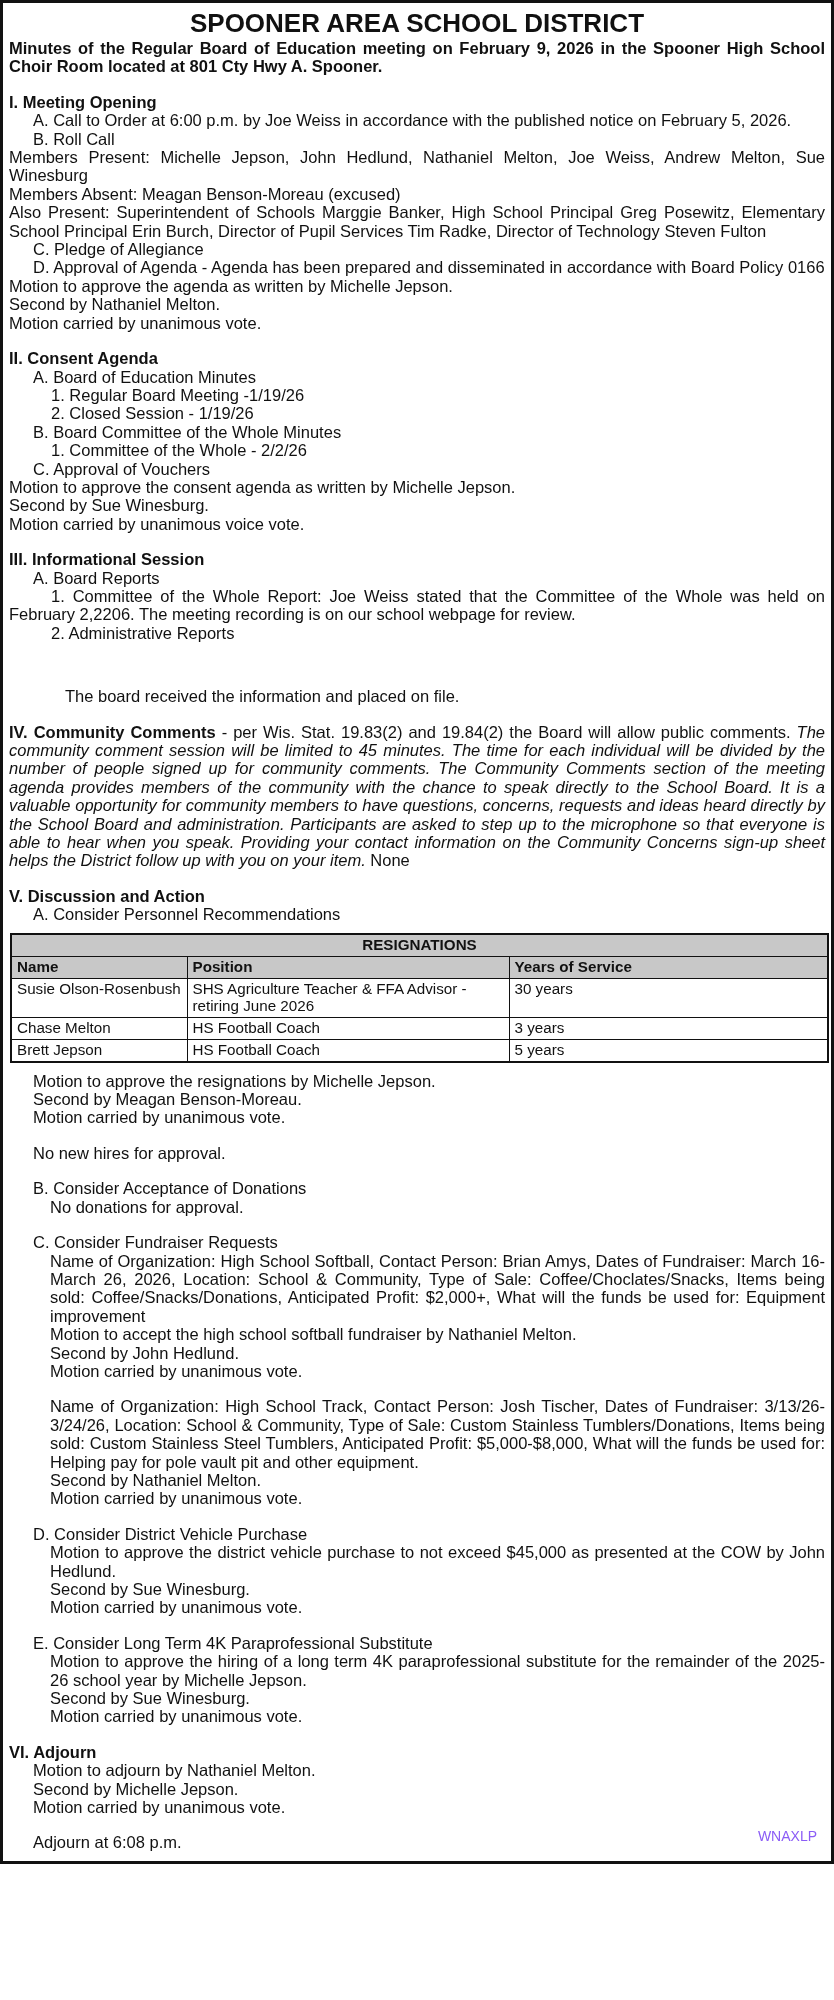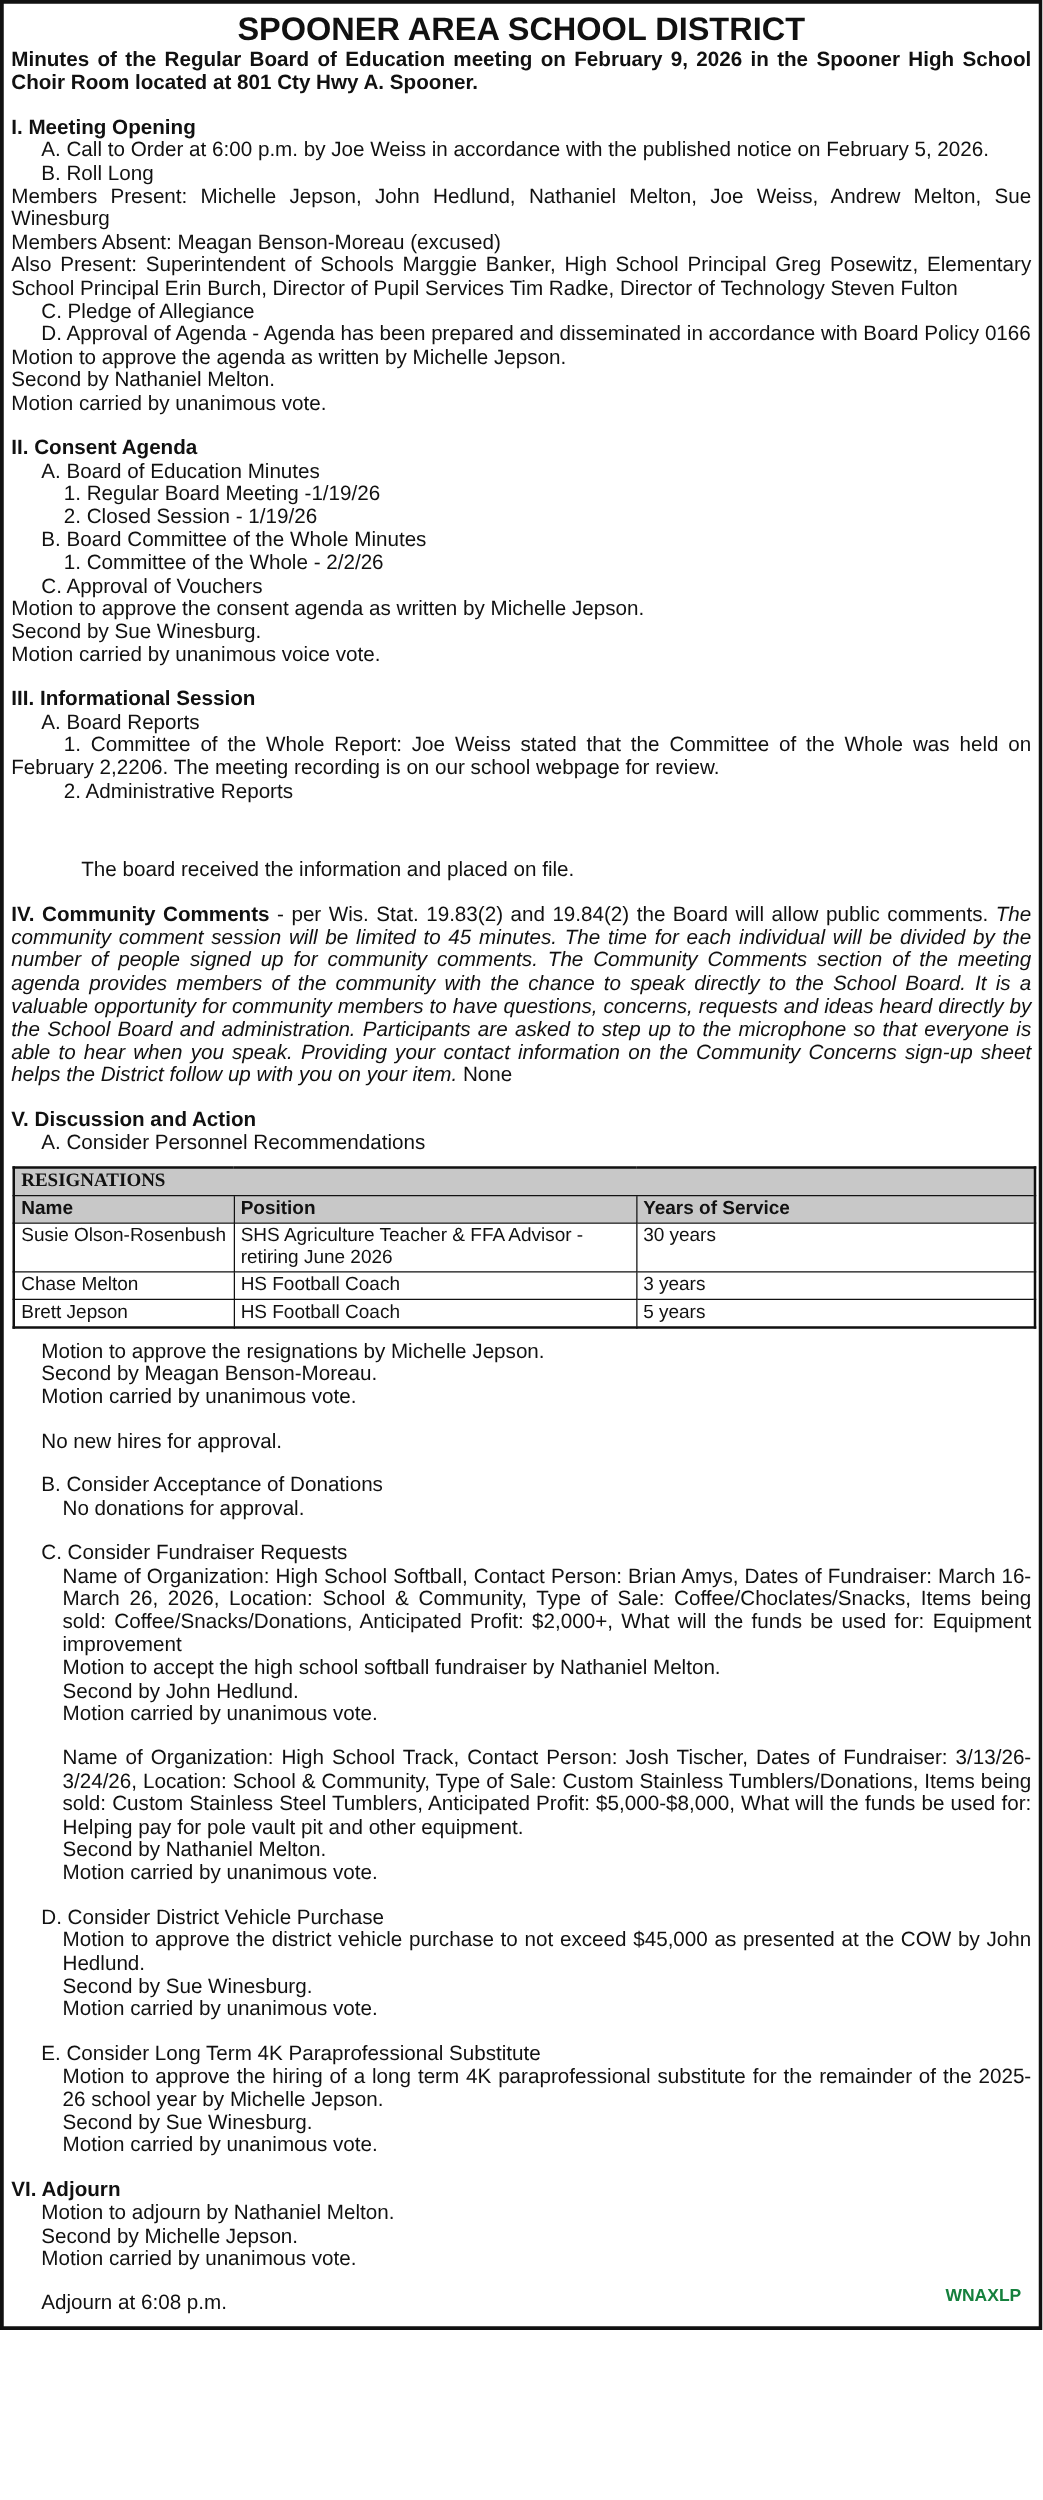--- a/index.html
+++ b/index.html
@@ -35,38 +35,38 @@
     border-collapse:collapse;table-layout:fixed;
     width:817px;margin-left:1px;
     border:2px solid #111;
     font-size:15.2px;line-height:17px;
   }
   table.res td{
     border:1px solid #111;
     padding:1px 5px 3px 5px;
     vertical-align:top;text-align:left;
   }
-  table.res td.cap{text-align:left;font-weight:bold;font-family:Liberation Serif, serif;}
+  table.res td.cap{text-align:center;font-weight:bold;}
   table.res td.hd{font-weight:bold;}
   .wnaxlp{
     position:absolute;right:14px;bottom:16px;
-    font-size:14px;color:#15803d;font-weight:bold;
+    font-size:14px;color:#8b5cf6;
   }
 </style>
 </head>
 <body>
 
 <div class="page">
   <div class="title">SPOONER AREA SCHOOL DISTRICT</div>
   <div>
       <p class="blk-intro">Minutes of the Regular Board of Education meeting on February 9, 2026 in the Spooner High School Choir Room located at 801 Cty Hwy A. Spooner.</p>
       <div class="blk-gap"></div>
       <p class="blk-h">I. Meeting Opening</p>
       <p class="blk-item">A. Call to Order at 6:00 p.m. by Joe Weiss in accordance with the published notice on February 5, 2026.</p>
-      <p class="blk-item">B. Roll Long</p>
+      <p class="blk-item">B. Roll Call</p>
       <p class="blk-body">Members Present: Michelle Jepson, John Hedlund, Nathaniel Melton, Joe Weiss, Andrew Melton, Sue Winesburg</p>
       <p class="blk-body">Members Absent: Meagan Benson-Moreau (excused)</p>
       <p class="blk-body">Also Present: Superintendent of Schools Marggie Banker, High School Principal Greg Posewitz, Elementary School Principal Erin Burch, Director of Pupil Services Tim Radke, Director of Technology Steven Fulton</p>
       <p class="blk-item">C. Pledge of Allegiance</p>
       <p class="blk-item">D. Approval of Agenda - Agenda has been prepared and disseminated in accordance with Board Policy 0166</p>
       <p class="blk-body">Motion to approve the agenda as written by Michelle Jepson.</p>
       <p class="blk-body">Second by Nathaniel Melton.</p>
       <p class="blk-body">Motion carried by unanimous vote.</p>
       <div class="blk-gap"></div>
       <p class="blk-h">II. Consent Agenda</p>

